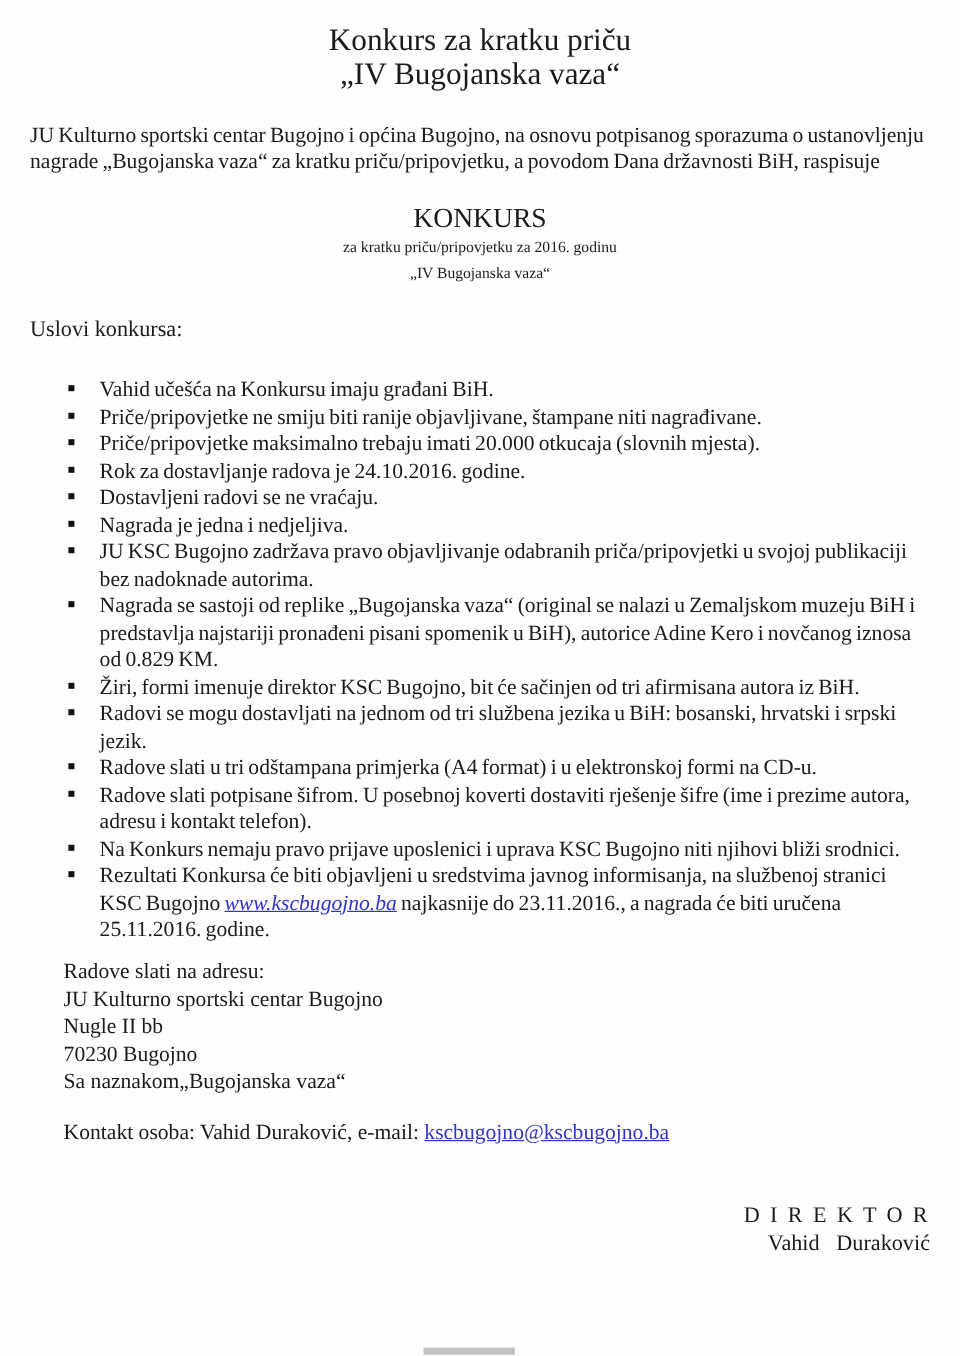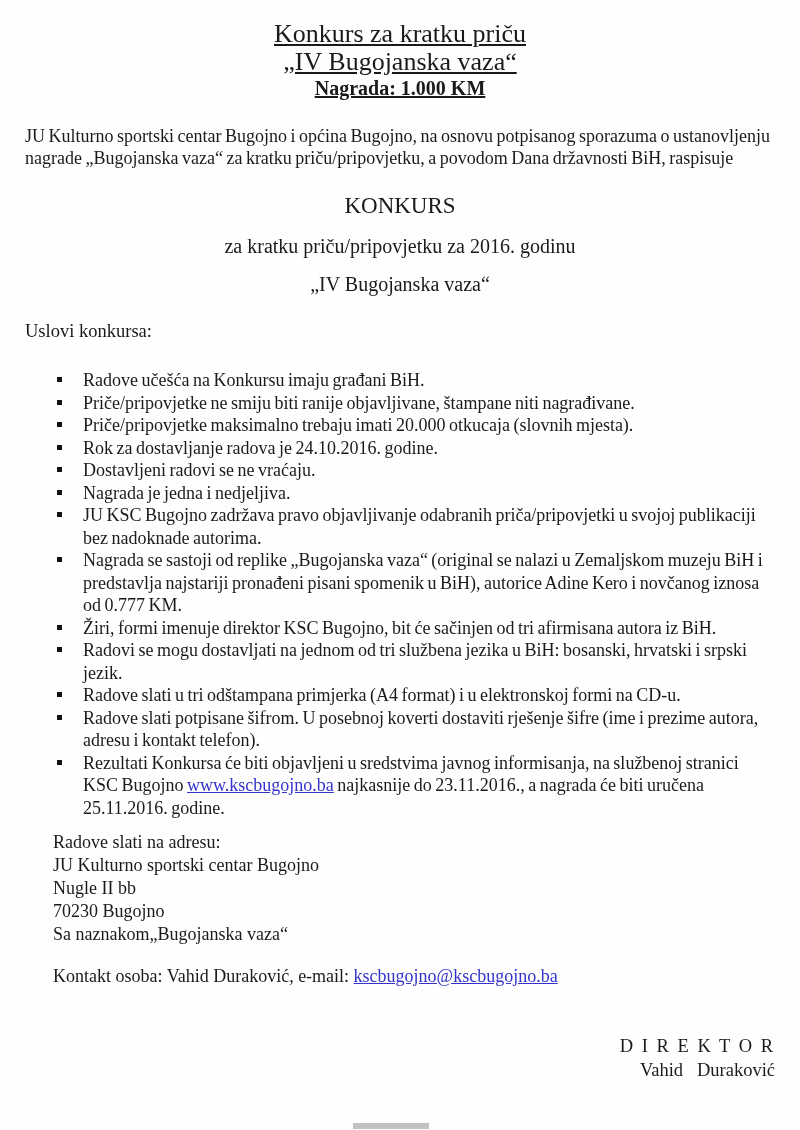--- a/index.html
+++ b/index.html
@@ -4,33 +4,33 @@
 <style>
   html, body { margin: 0; padding: 0; }
   body {
     width: 800px; height: 1130px;
     background: #fefefe;
     color: #1a1a1a;
     font-family: "Liberation Serif", "DejaVu Serif", serif;
     overflow: hidden;
     position: relative;
   }
-  .titles { padding-top: 20px; text-align: center; text-decoration: underline; }
+  .titles { padding-top: 20px; text-align: center; }
   .title-line { font-size: 26px; line-height: 28px; font-weight: normal; margin: 0; }
   .prize-line { font-size: 20px; line-height: 24px; font-weight: bold; margin: 0; }
 
   .intro {
     margin: 25px 22px 0 25px;
     font-size: 18px; line-height: 22px;
     word-spacing: -1px;
   }
 
   .konkurs-block { margin-top: 24px; text-align: center; }
   .konkurs-heading { font-size: 23px; line-height: 26px; font-weight: normal; margin: 0; }
-  .konkurs-sub { font-size: 20px; line-height: 22px; margin: 16px; }
+  .konkurs-sub { font-size: 13px; line-height: 22px; margin: 0; }
 
   .conditions-label { margin: 26px 0 0 25px; font-size: 18.5px; }
 
   ul.conditions {
     list-style: none;
     margin: 27px 0 0 0;
     padding: 0 28px 0 83px;
     font-size: 18px; line-height: 22.5px;
     word-spacing: -1px;
   }
@@ -58,48 +58,48 @@
     width: 76px; height: 6px;
     background: #c2c2c2;
   }
 </style>
 </head>
 <body style="color: rgb(26, 26, 26);">
 
 <div class="titles">
   <p class="title-line">Konkurs za kratku priču</p>
   <p class="title-line">„IV Bugojanska vaza“</p>
-  <p class="prize-line">Nagrada: 1.000 KM</p>
 </div>
 
 <p class="intro">JU Kulturno sportski centar Bugojno i općina Bugojno, na osnovu potpisanog sporazuma o ustanovljenju nagrade „Bugojanska vaza“ za kratku priču/pripovjetku, a povodom Dana državnosti BiH, raspisuje</p>
 
 <div class="konkurs-block">
   <p class="konkurs-heading">KONKURS</p>
   <p class="konkurs-sub">za kratku priču/pripovjetku za 2016. godinu</p>
   <p class="konkurs-sub">„IV Bugojanska vaza“</p>
 </div>
 
 <p class="conditions-label">Uslovi konkursa:</p>
 
 <ul class="conditions">
 
-<li><span>Radove učešća na Konkursu imaju građani BiH.</span></li>
+<li><span>Vahid učešća na Konkursu imaju građani BiH.</span></li>
     <li><span>Priče/pripovjetke ne smiju biti ranije objavljivane, štampane niti nagrađivane.</span></li>
     <li><span>Priče/pripovjetke maksimalno trebaju imati 20.000 otkucaja (slovnih mjesta).</span></li>
     <li><span>Rok za dostavljanje radova je 24.10.2016. godine.</span></li>
     <li><span>Dostavljeni radovi se ne vraćaju.</span></li>
     <li><span>Nagrada je jedna i nedjeljiva.</span></li>
     <li><span>JU KSC Bugojno zadržava pravo objavljivanje odabranih priča/pripovjetki u svojoj publikaciji bez nadoknade autorima.</span></li>
-    <li><span>Nagrada se sastoji od replike „Bugojanska vaza“ (original se nalazi u Zemaljskom muzeju BiH i predstavlja najstariji pronađeni pisani spomenik u BiH), autorice Adine Kero i novčanog iznosa od 0.777 KM.</span></li>
+    <li><span>Nagrada se sastoji od replike „Bugojanska vaza“ (original se nalazi u Zemaljskom muzeju BiH i predstavlja najstariji pronađeni pisani spomenik u BiH), autorice Adine Kero i novčanog iznosa od 0.829 KM.</span></li>
     <li><span>Žiri, formi imenuje direktor KSC Bugojno, bit će sačinjen od tri afirmisana autora iz BiH.</span></li>
     <li><span>Radovi se mogu dostavljati na jednom od tri službena jezika u BiH: bosanski, hrvatski i srpski jezik.</span></li>
     <li><span>Radove slati u tri odštampana primjerka (A4 format) i u elektronskoj formi na CD-u.</span></li>
     <li><span>Radove slati potpisane šifrom. U posebnoj koverti dostaviti rješenje šifre (ime i prezime autora, adresu i kontakt telefon).</span></li>
-    <li><span>Rezultati Konkursa će biti objavljeni u sredstvima javnog informisanja, na službenoj stranici KSC Bugojno </span><a class="link" href="#" style="color: rgb(51, 51, 204);">www.kscbugojno.ba</a><span> najkasnije do 23.11.2016., a nagrada će biti uručena 25.11.2016. godine.</span></li>
+    <li><span>Na Konkurs nemaju pravo prijave uposlenici i uprava KSC Bugojno niti njihovi bliži srodnici.</span></li>
+    <li><span>Rezultati Konkursa će biti objavljeni u sredstvima javnog informisanja, na službenoj stranici KSC Bugojno </span><a class="link" href="#" style="color: rgb(51, 51, 204); font-style: italic;">www.kscbugojno.ba</a><span> najkasnije do 23.11.2016., a nagrada će biti uručena 25.11.2016. godine.</span></li>
   </ul>
 
 <div class="address-block">
 
 <div>Radove slati na adresu:</div>
     <div>JU Kulturno sportski centar Bugojno</div>
     <div>Nugle II bb</div>
     <div>70230 Bugojno</div>
     <div>Sa naznakom„Bugojanska vaza“</div>
   </div>

